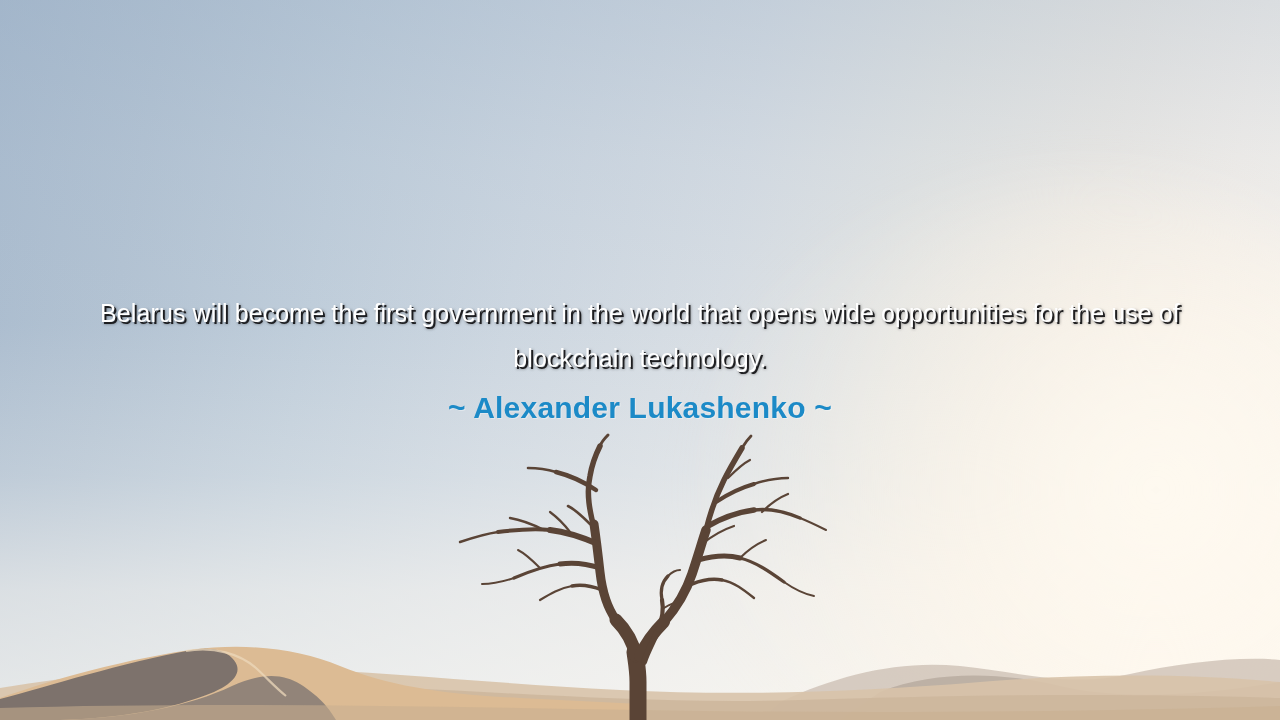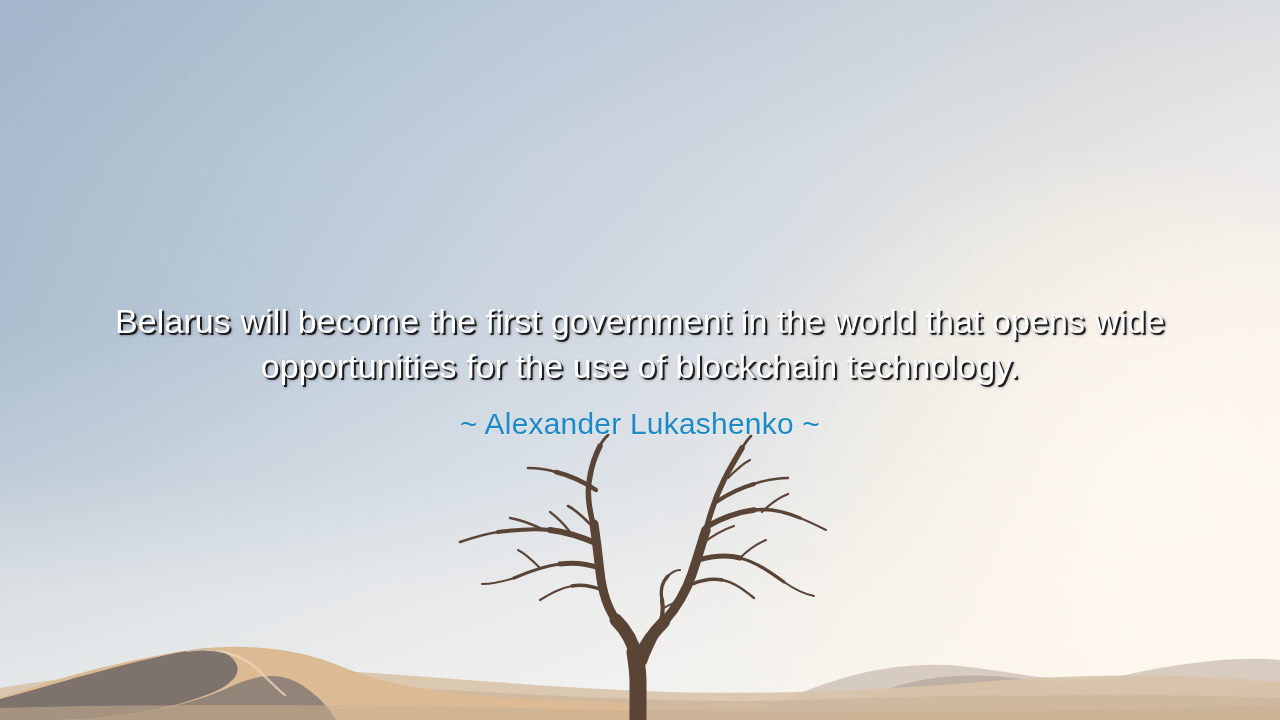--- a/index.html
+++ b/index.html
@@ -90,37 +90,37 @@
   .overlay {
     position: absolute;
     left: 0;
     right: 0;
     top: 283px;
     text-align: center;
     padding: 0 40px;
     box-sizing: border-box;
   }
   .quote-text {
-    font-size: 34px;
+    font-size: 25px;
     line-height: 45px;
     color: #ffffff;
     font-weight: 400;
     letter-spacing: 0.1px;
     text-shadow:
        2px 2px 0 rgba(20,20,22,0.92),
        2px 2px 3px rgba(20,20,22,0.55);
     max-width: 1130px;
-    margin: 16px auto;
+    margin: 8px auto;
     white-space: normal;
   }
   .attribution {
     font-size: 30px;
     line-height: 38px;
     color: #1c8ac7;
-    font-weight: 400;
+    font-weight: 700;
     letter-spacing: 0.2px;
     text-shadow: 1px 1px 0 rgba(255,255,255,0.35);
   }
 </style>
 </head>
 <body>
 
 <div id="stage">
 
   <div class="photo">

